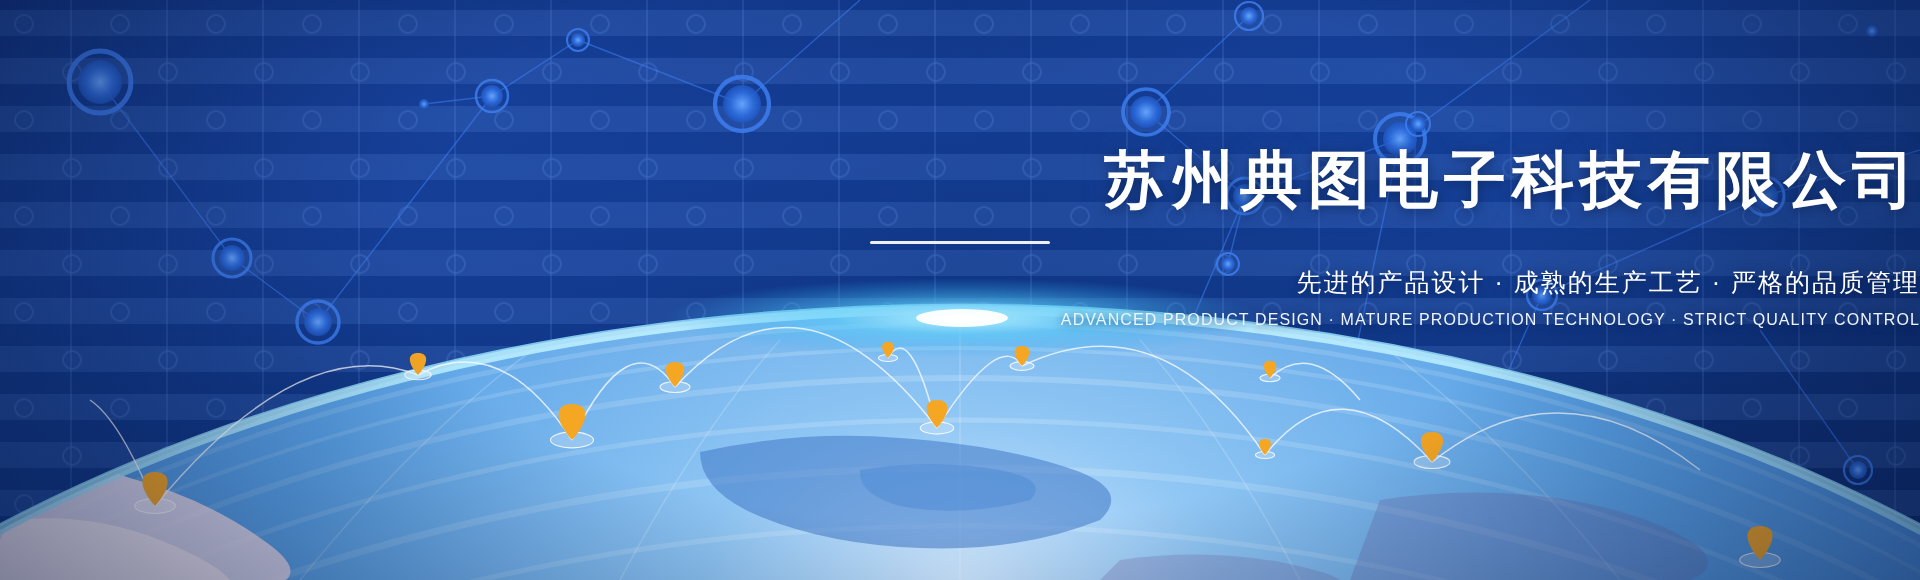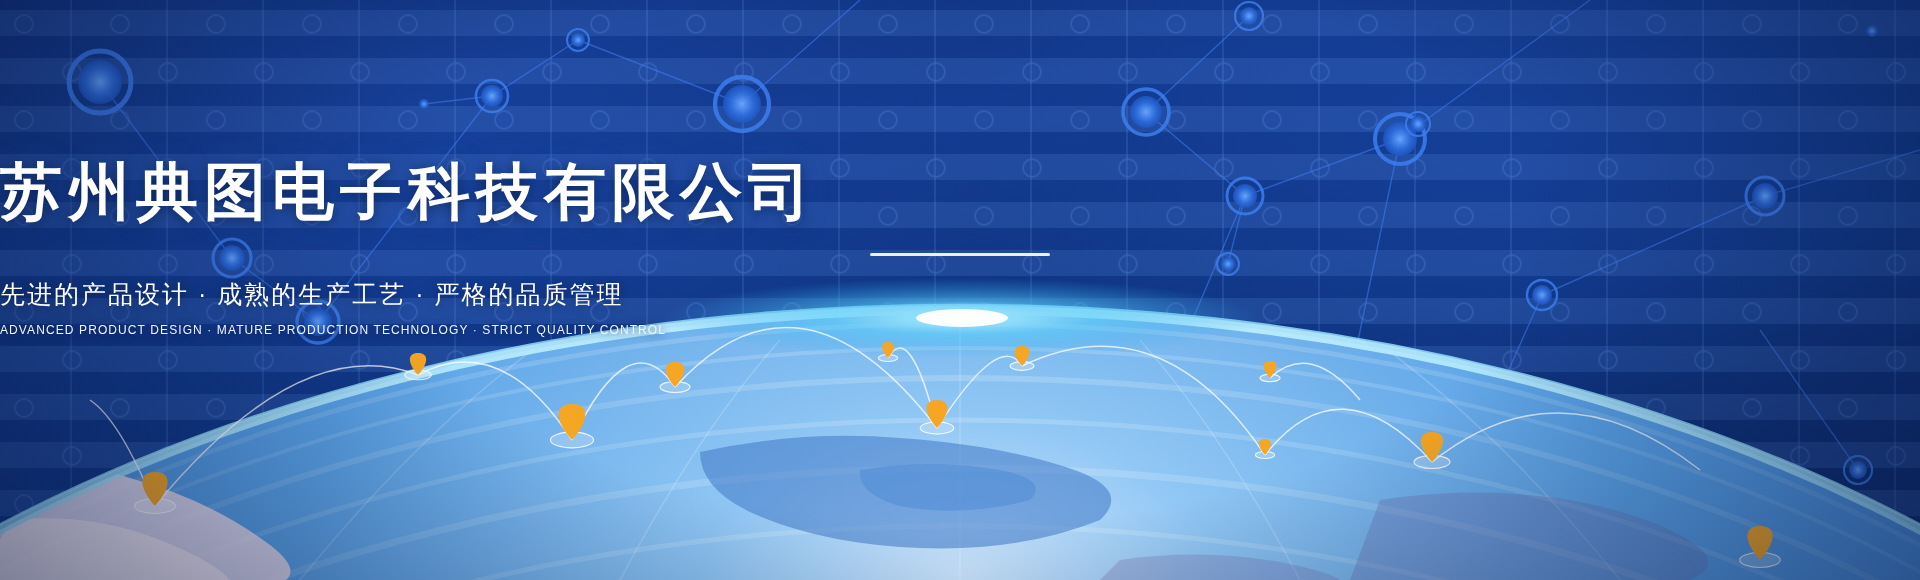--- a/index.html
+++ b/index.html
@@ -50,22 +50,22 @@
     background:
       radial-gradient(ellipse 1250px 620px at 50% 42%, rgba(10,30,80,0) 45%, rgba(6,20,58,.55) 100%);
     pointer-events:none;
   }
 
   
   svg.layer{position:absolute;left:0;top:0;width:1920px;height:580px;display:block;}
 
   
   #text-block{
-    position:absolute;left:0;right:0;top:16px;
-    text-align:left;
+    position:absolute;left:0;right:0;top:4px;
+    text-align:right;
     z-index:40;
   }
   #company-title{
     margin:0;padding:0;
     margin-top:140px;
     font-size:62px;
     font-weight:bold;
     letter-spacing:6px;
     color:#ffffff;
     line-height:1.15;
@@ -81,21 +81,21 @@
   #slogan-cn{
     margin:22px 0 0 0;
     font-size:25px;
     letter-spacing:2px;
     color:#ffffff;
     text-shadow:0 1px 10px rgba(4,22,64,.6);
     white-space:pre;
   }
   #slogan-en{
     margin:12px 0 4px 0;
-    font-size:12px;
+    font-size:16px;
     letter-spacing:1.1px;
     color:#eef5ff;
     text-shadow:0 1px 8px rgba(4,22,64,.6);
     white-space:pre;
   }
 </style>
 </head>
 <body>
 
 <div id="banner">

